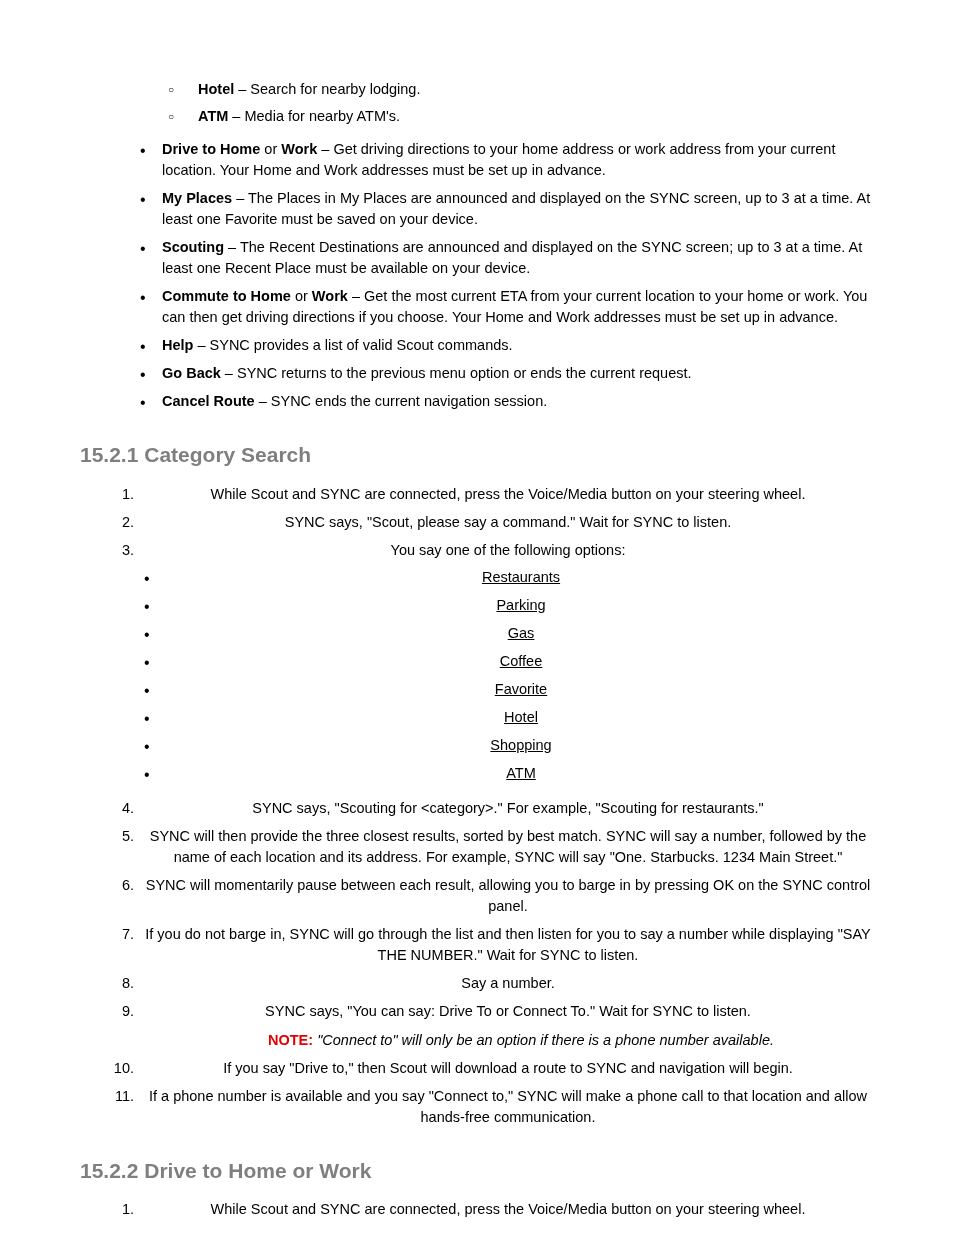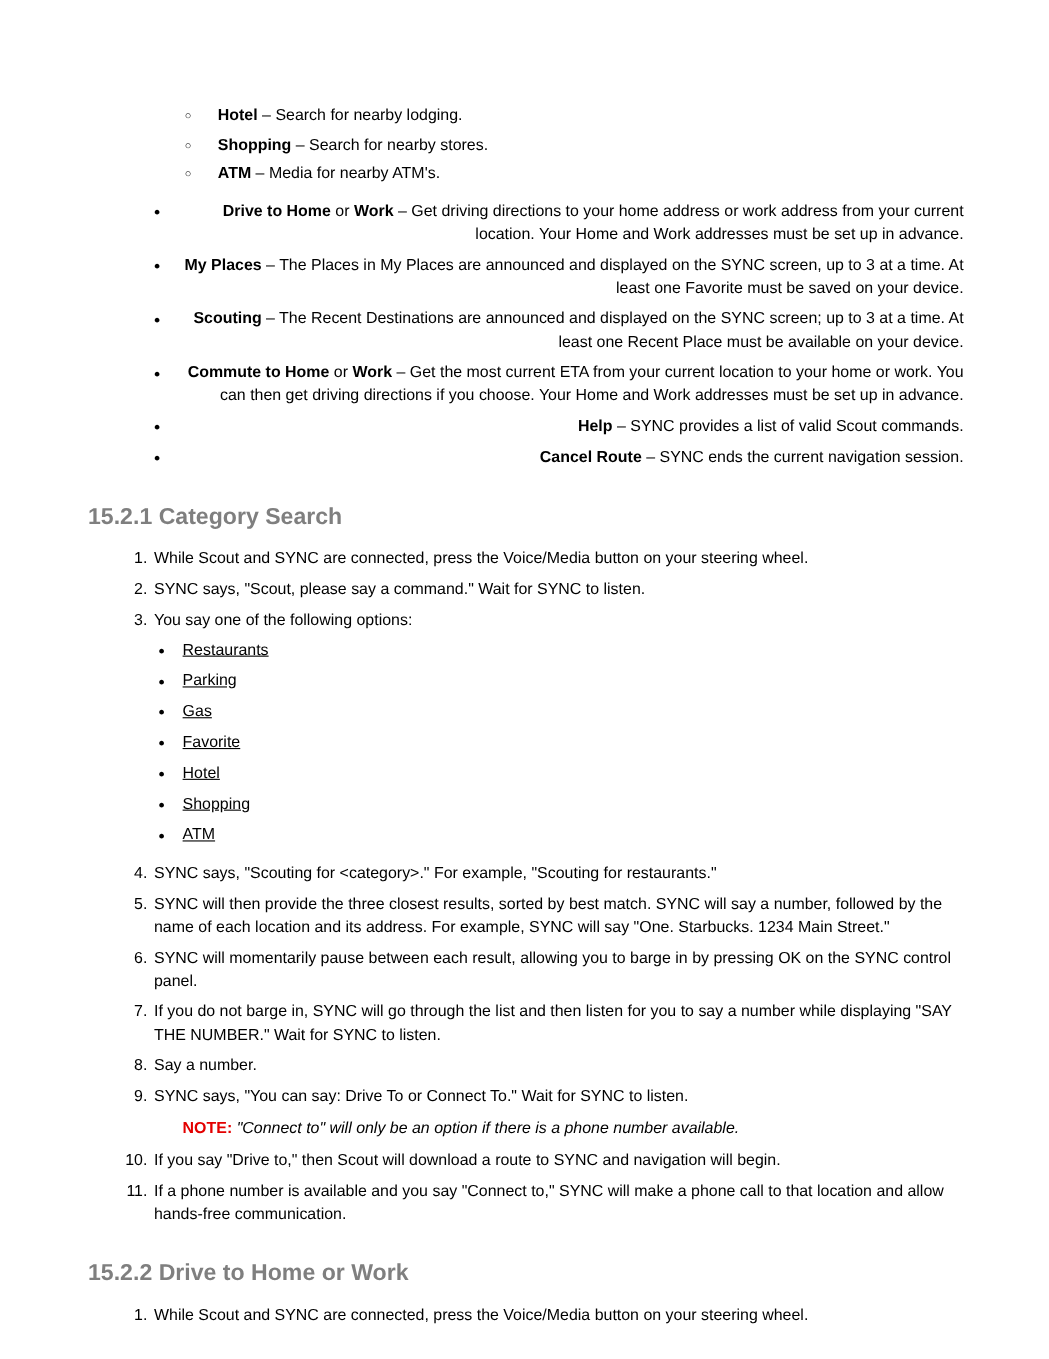--- a/index.html
+++ b/index.html
@@ -7,40 +7,39 @@
     font-size: 14.5px;
     color: #000;
     margin: 0;
     padding: 80px 78px 60px 80px;
     line-height: 1.35;
     width: 954px;
     box-sizing: border-box;
     background: #fff;
   }
   .sub-circle-list {
-    margin: 16px 0 6px 0;
+    margin: 0 0 6px 0;
     padding-left: 118px;
     list-style: none;
   }
   .sub-circle-list li::before {
     content: "○";
     font-size: 10px;
     display: inline-block;
     width: 30px;
     margin-left: -30px;
     vertical-align: 1px;
   }
   .sub-circle-list li {
     padding-bottom: 7px;
   }
   .bullet-list {
     margin: 0 0 14px 0;
     padding-left: 82px;
     list-style: none;
-    text-align: right;
   }
   .bullet-list > li {
     position: relative;
     padding-left: 0;
     padding-bottom: 7px;
     line-height: 1.45;
   }
   .bullet-list > li::before {
     content: "•";
     position: absolute;
@@ -70,59 +69,61 @@
     margin: 22px 0 14px 0;
   }
   ol.numbered {
     margin: 0 0 14px 0;
     padding-left: 58px;
   }
   ol.numbered > li {
     padding-left: 2px;
     padding-bottom: 7px;
     line-height: 1.45;
+    text-align: center;
   }
   .note-label {
     color: #e30000;
     font-weight: bold;
     margin-left: 26px;
   }
   .note-text {
     font-style: italic;
   }
   b { font-weight: bold; }
 </style>
 </head>
 <body>
 
 <ul class="sub-circle-list">
   <li><b>Hotel</b><span> – Search for nearby lodging.</span></li>
-  <li><b>Shopping</b><span> – Search for nearby stores.</span></li>
   <li><b>ATM</b><span> – Media for nearby ATM's.</span></li>
 </ul>
 
 <ul class="bullet-list">
   <li><b>Drive to Home</b><span> or </span><b>Work</b><span> – Get driving directions to your home address or work address from your current location. Your Home and Work addresses must be set up in advance.</span></li>
   <li><b>My Places</b><span> – The Places in My Places are announced and displayed on the SYNC screen, up to 3 at a time. At least one Favorite must be saved on your device.</span></li>
   <li><b>Scouting</b><span> – The Recent Destinations are announced and displayed on the SYNC screen; up to 3 at a time. At least one Recent Place must be available on your device.</span></li>
   <li><b>Commute to Home</b><span> or </span><b>Work</b><span> – Get the most current ETA from your current location to your home or work. You can then get driving directions if you choose. Your Home and Work addresses must be set up in advance.</span></li>
   <li><b>Help</b><span> – SYNC provides a list of valid Scout commands.</span></li>
+  <li><b>Go Back</b><span> – SYNC returns to the previous menu option or ends the current request.</span></li>
   <li><b>Cancel Route</b><span> – SYNC ends the current navigation session.</span></li>
 </ul>
 
 <h3 class="section-heading">15.2.1 Category Search</h3>
 
 <ol class="numbered">
   <li><span>While Scout and SYNC are connected, press the Voice/Media button on your steering wheel.</span></li>
   <li><span>SYNC says, "Scout, please say a command." Wait for SYNC to listen.</span></li>
   <li><span>You say one of the following options:</span>
     <ul class="inner-bullet-list">
       <li>Restaurants</li>
       <li>Parking</li>
       <li>Gas</li>
+      <li>Coffee</li>
       <li>Favorite</li>
       <li>Hotel</li>
       <li>Shopping</li>
       <li>ATM</li>
     </ul>
   </li>
   <li><span>SYNC says, "Scouting for &lt;category&gt;." For example, "Scouting for restaurants."</span></li>
   <li><span>SYNC will then provide the three closest results, sorted by best match. SYNC will say a number, followed by the name of each location and its address. For example, SYNC will say "One. Starbucks. 1234 Main Street."</span></li>
   <li><span>SYNC will momentarily pause between each result, allowing you to barge in by pressing OK on the SYNC control panel.</span></li>
   <li><span>If you do not barge in, SYNC will go through the list and then listen for you to say a number while displaying "SAY THE NUMBER." Wait for SYNC to listen.</span></li>

